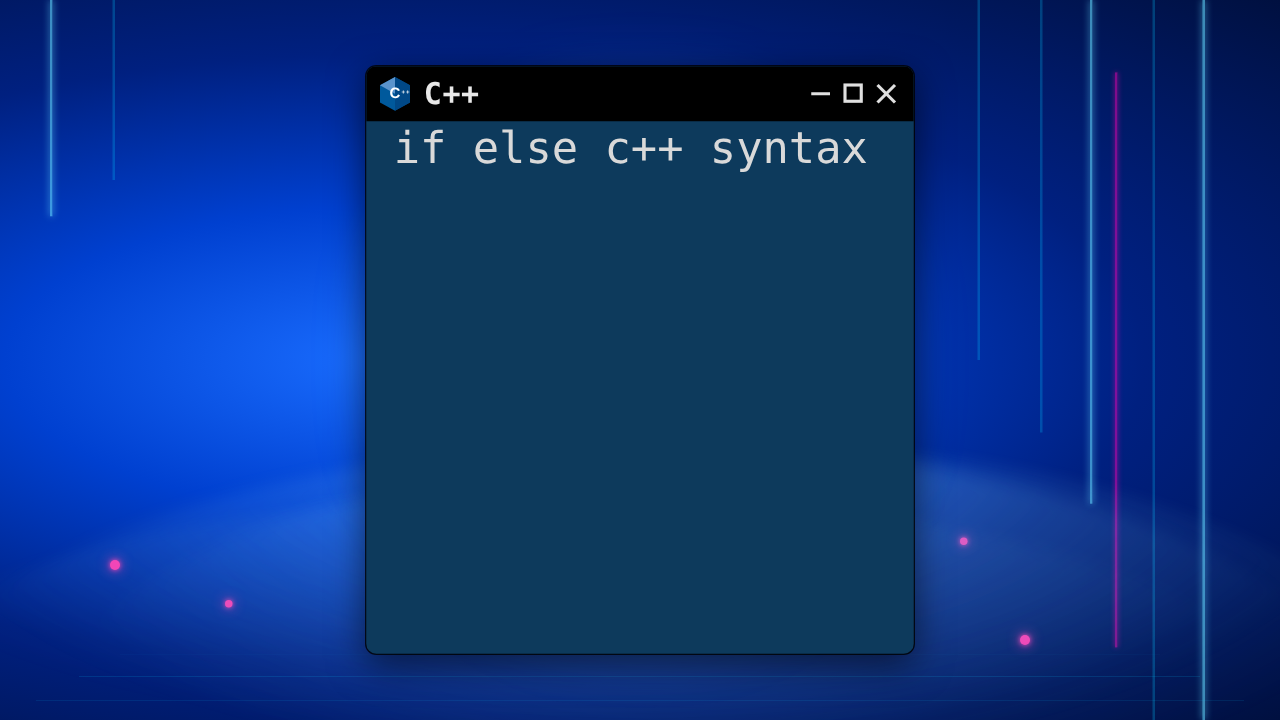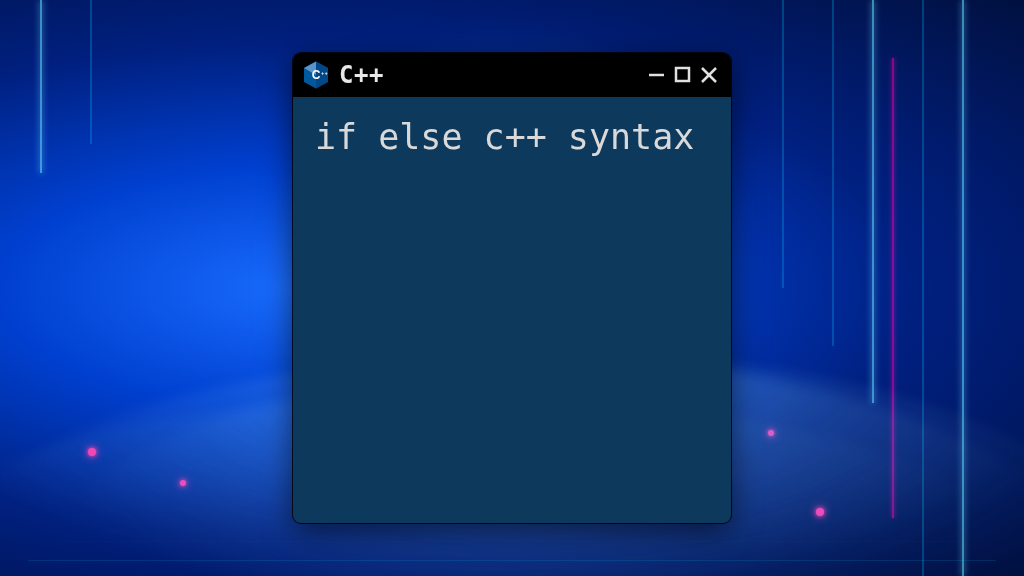--- a/index.html
+++ b/index.html
@@ -122,21 +122,21 @@
       width: 24px;
       height: 24px;
       display: flex;
       align-items: center;
       justify-content: center;
       cursor: pointer;
     }
     .win-btn svg { display: block; }
     
     .content {
-      padding: 18px 22px;
+      padding: 0 22px;
       color: #d9d9d9;
       font-size: 35px;
       line-height: 1.28;
       font-family: 'DejaVu Sans Mono', 'Liberation Mono', 'Consolas', monospace;
       white-space: pre-wrap;
       word-break: break-word;
     }
   </style>
 </head>
 <body>

